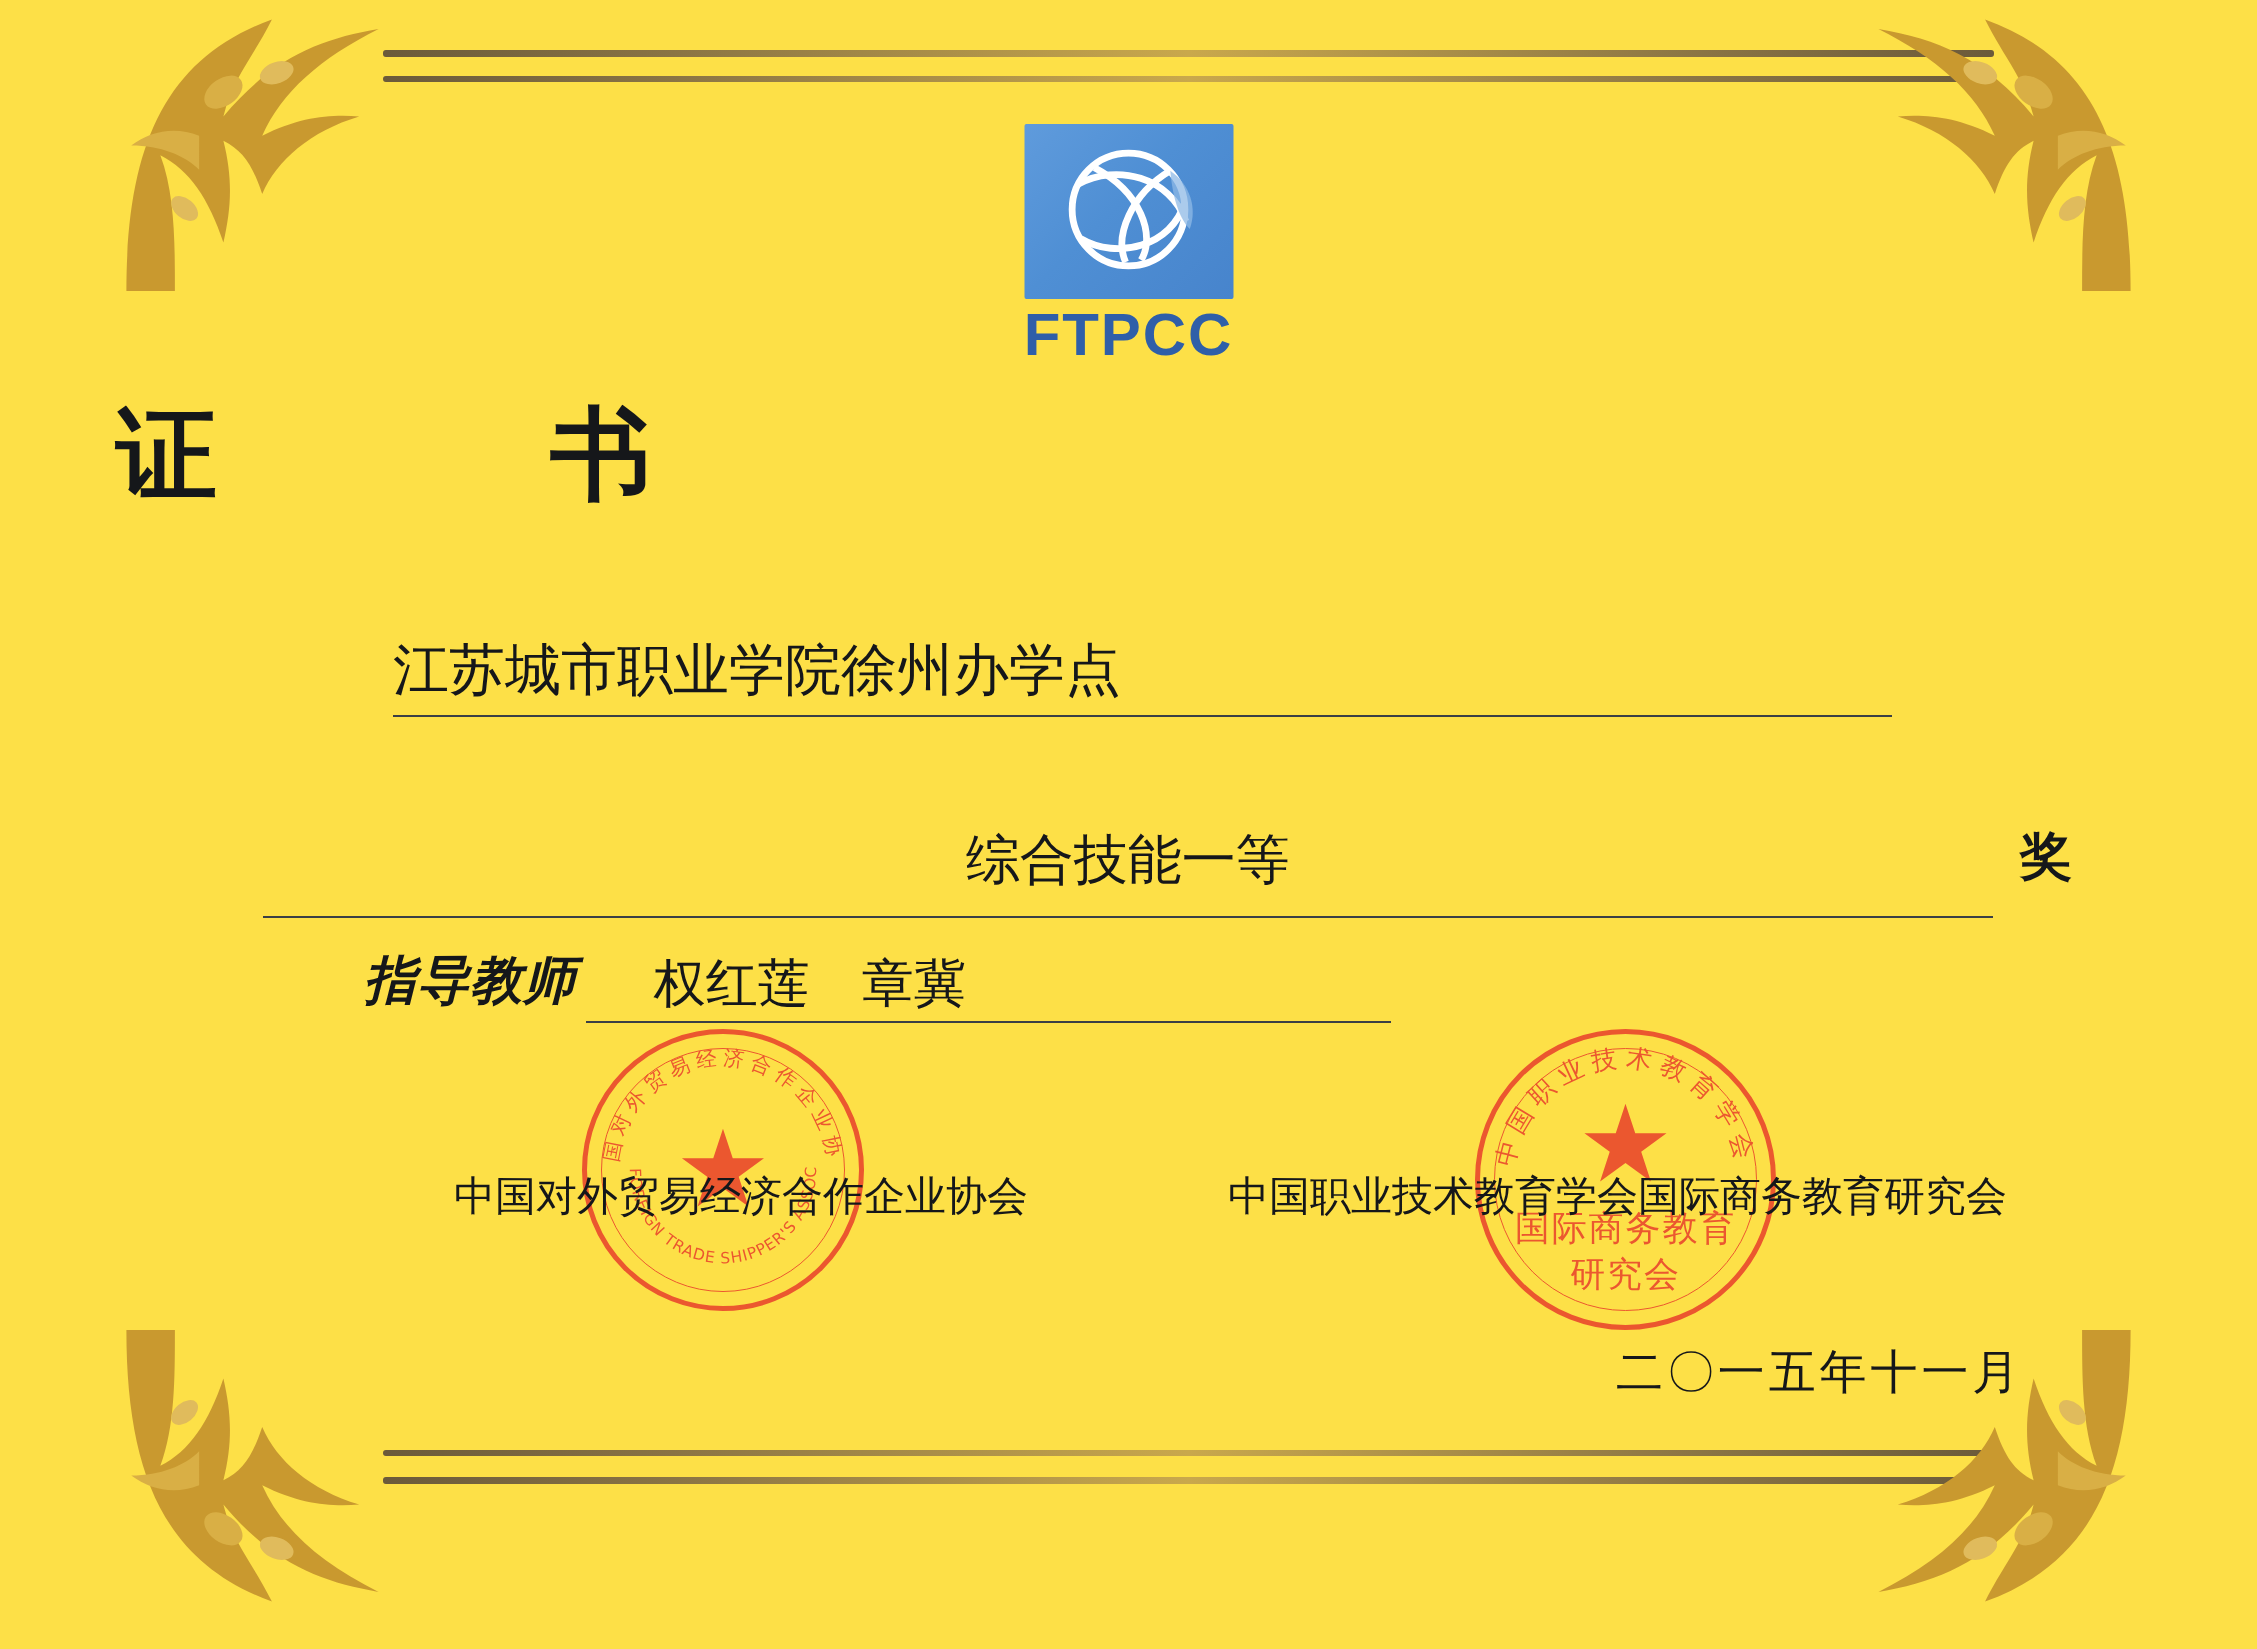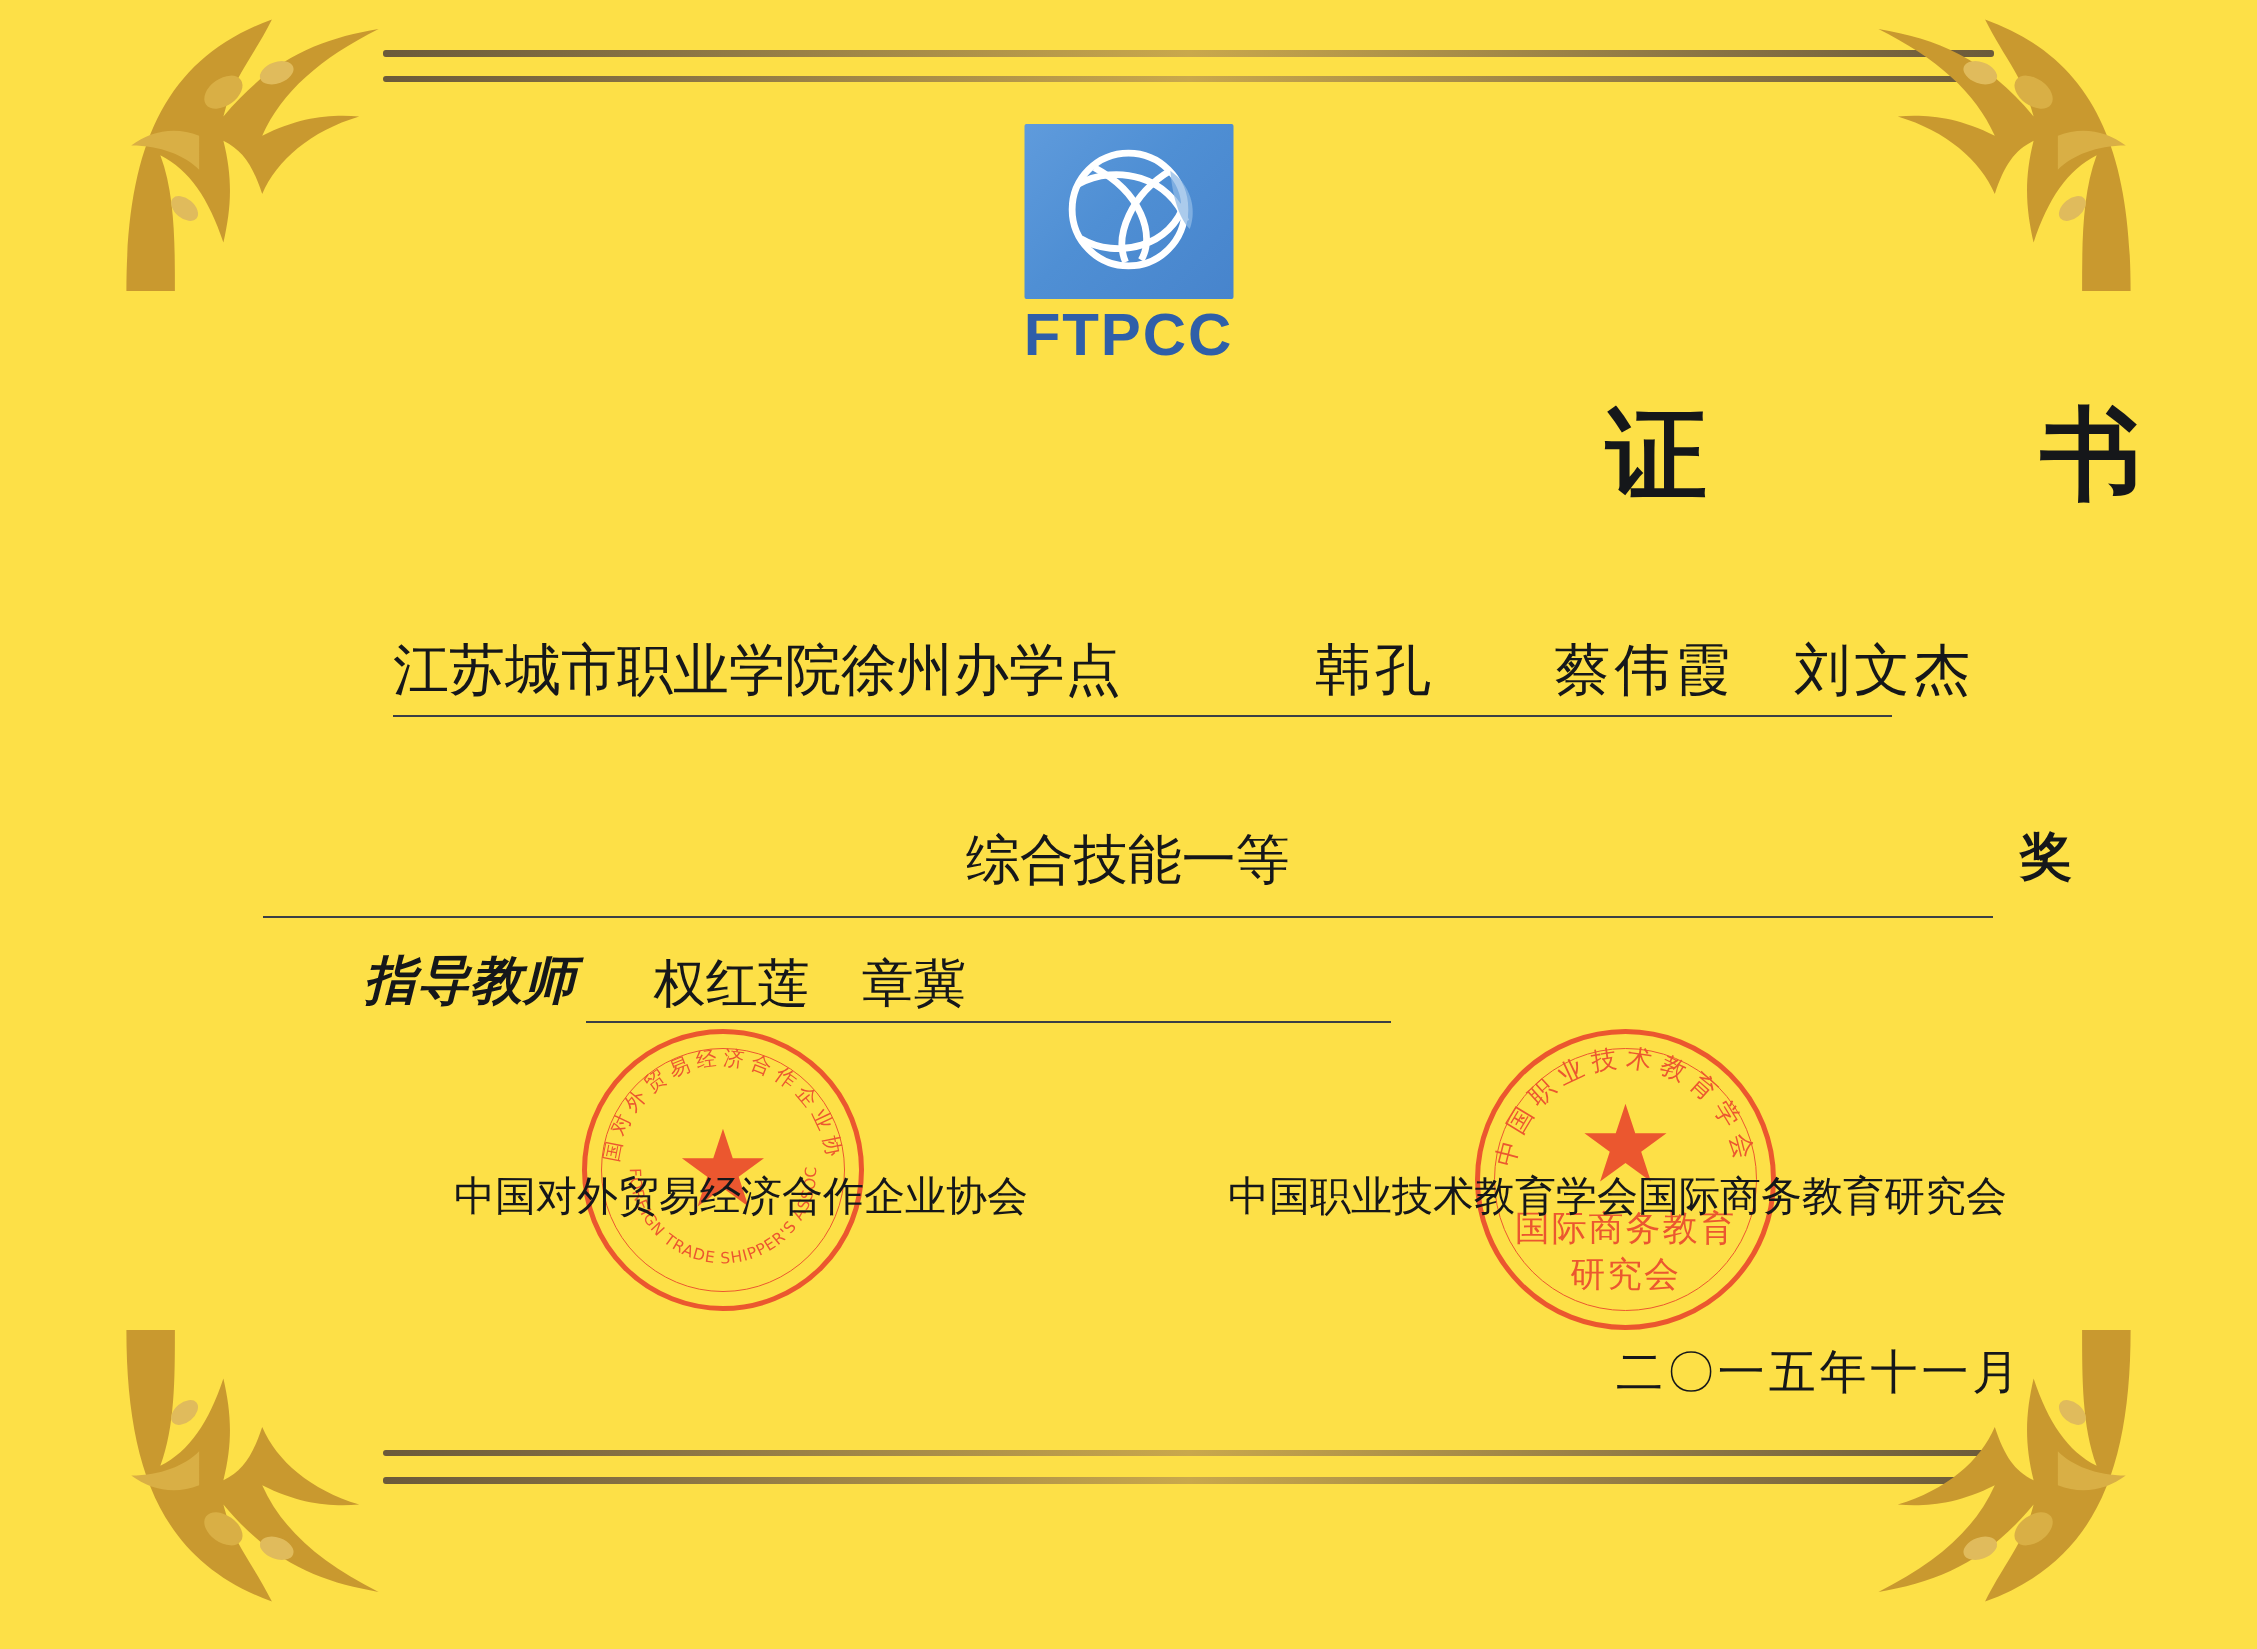--- a/index.html
+++ b/index.html
@@ -70,21 +70,21 @@
     color: #2f5fa8;
     line-height: 1;
   }
 
   
   .title {
     position: absolute;
     top: 388px;
     left: 0;
     width: 100%;
-    text-align: right;
+    text-align: left;
     font-family: "DejaVu Sans", "Liberation Sans", sans-serif;
     font-weight: bold;
     font-size: 101px;
     letter-spacing: 116px;
     text-indent: 116px;
     color: #15171a;
   }
 
   
   .line {
@@ -325,21 +325,20 @@
         <path d="M150 48 C170 62 178 86 170 108 C158 96 152 72 150 48 Z" fill="#8fb9e6" opacity="0.75"></path>
       </svg>
     </div>
     <div class="logo-text">FTPCC</div>
   </div>
 
   <div class="title">证　书</div>
 
   <div class="line recipient-line">
     <span class="recipient-school">江苏城市职业学院徐州办学点</span>
-    <span class="recipient-names">韩孔　　蔡伟霞　刘文杰</span>
   </div>
 
   <div class="line award-line">
     <span class="award-blank">
       <span>综合技能一等</span>
     </span>
     <span class="award-suffix">奖</span>
   </div>
 
   <div class="line teacher-line">

